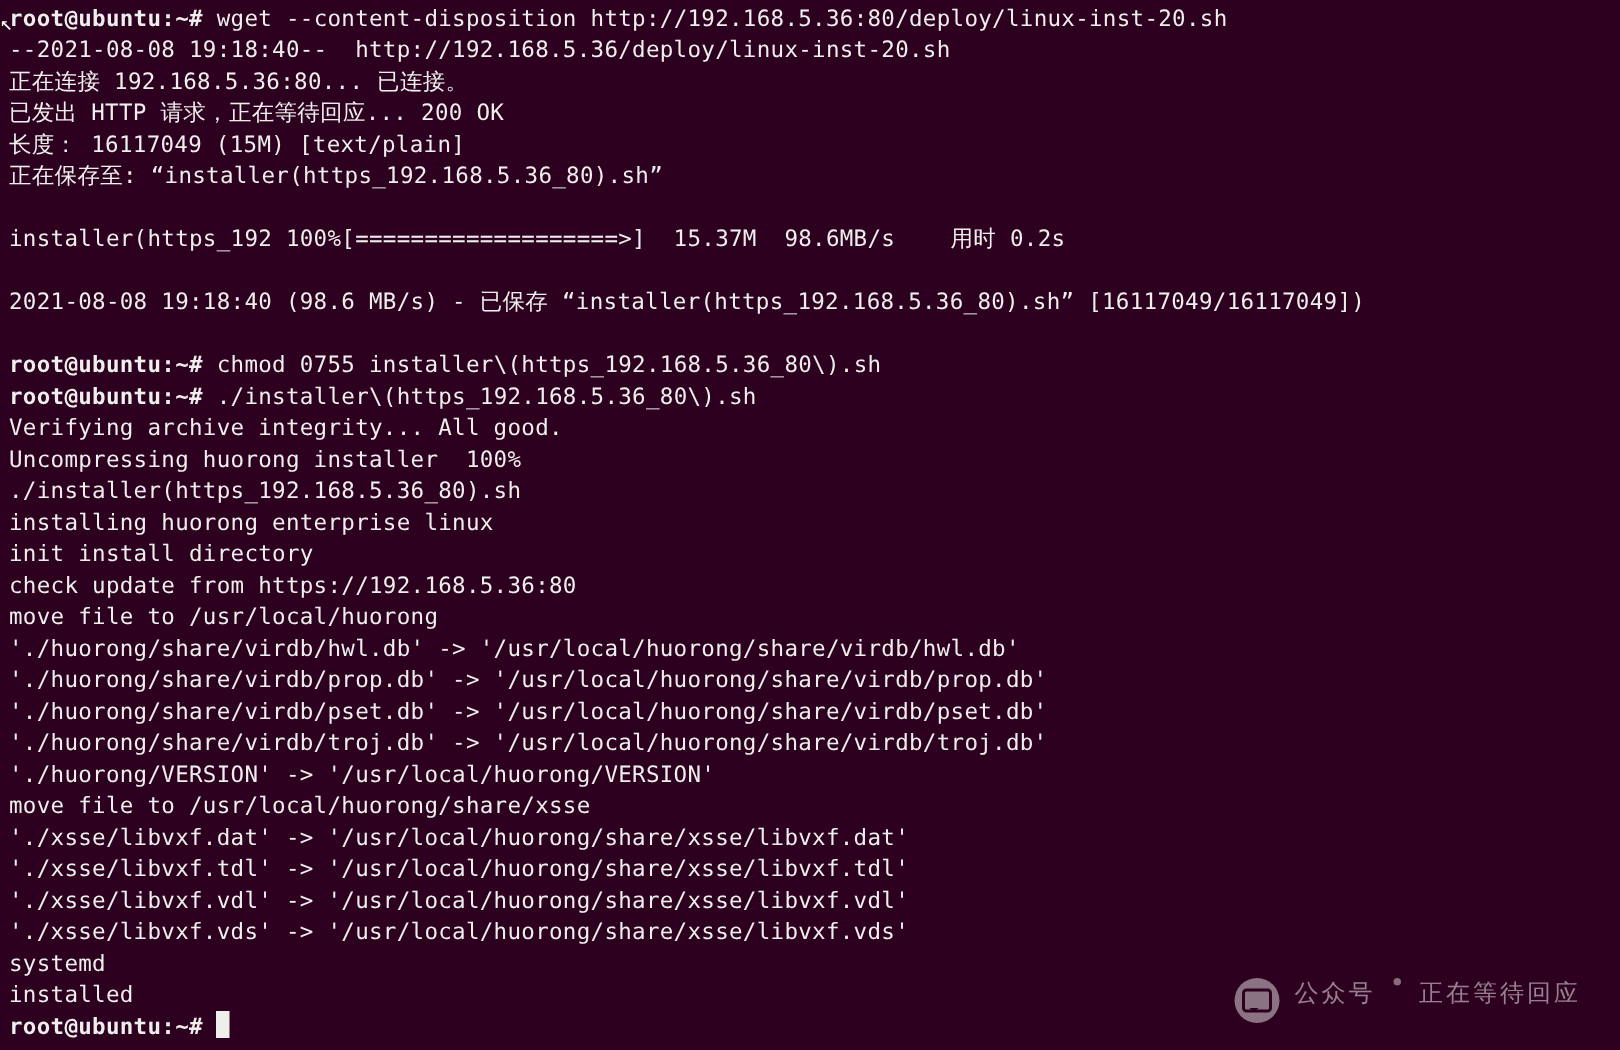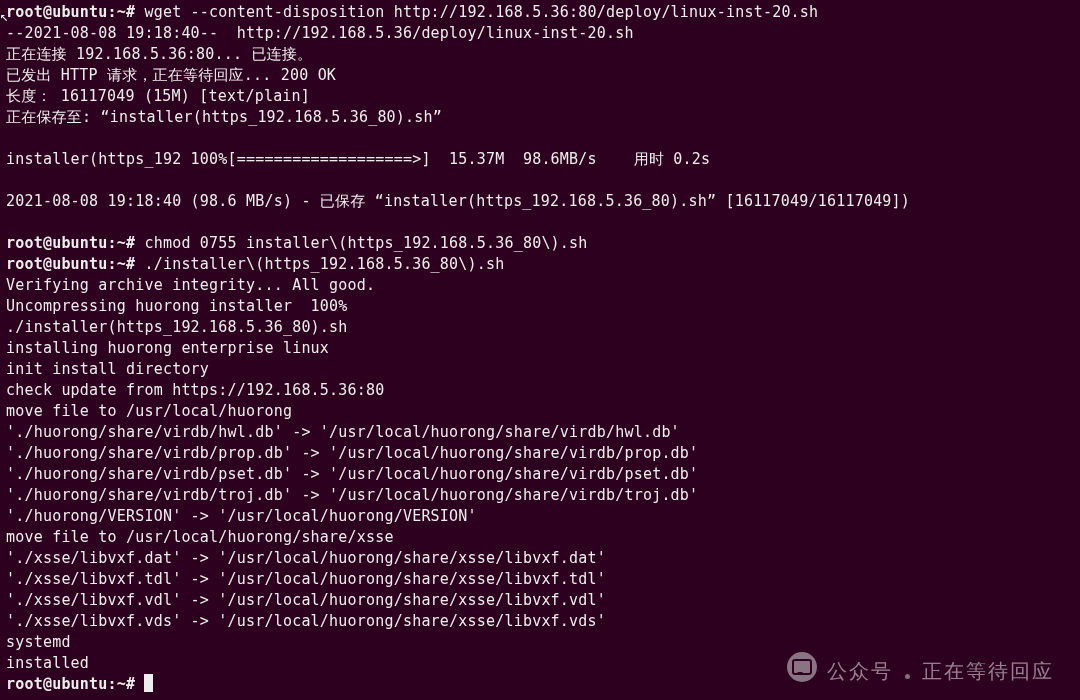--- a/index.html
+++ b/index.html
@@ -33,26 +33,26 @@
     width: 9px;
     height: 18px;
     background: #eeeeec;
     vertical-align: -3px;
   }
   .watermark {
     position: absolute;
     right: 26px;
     bottom: 18px;
     display: flex;
-    align-items: flex-end;
+    align-items: flex-start;
     gap: 10px;
     opacity: 0.55;
     color: #efe8ec;
     font-family: "PingFang SC","Microsoft YaHei",sans-serif;
-    font-size: 20px;
+    font-size: 16px;
     letter-spacing: 2px;
     margin-top: 20px;
   }
   .wm-icon {
     width: 30px;
     height: 30px;
     border-radius: 50%;
     background: #d7d2d5;
     display: flex;
     align-items: center;

